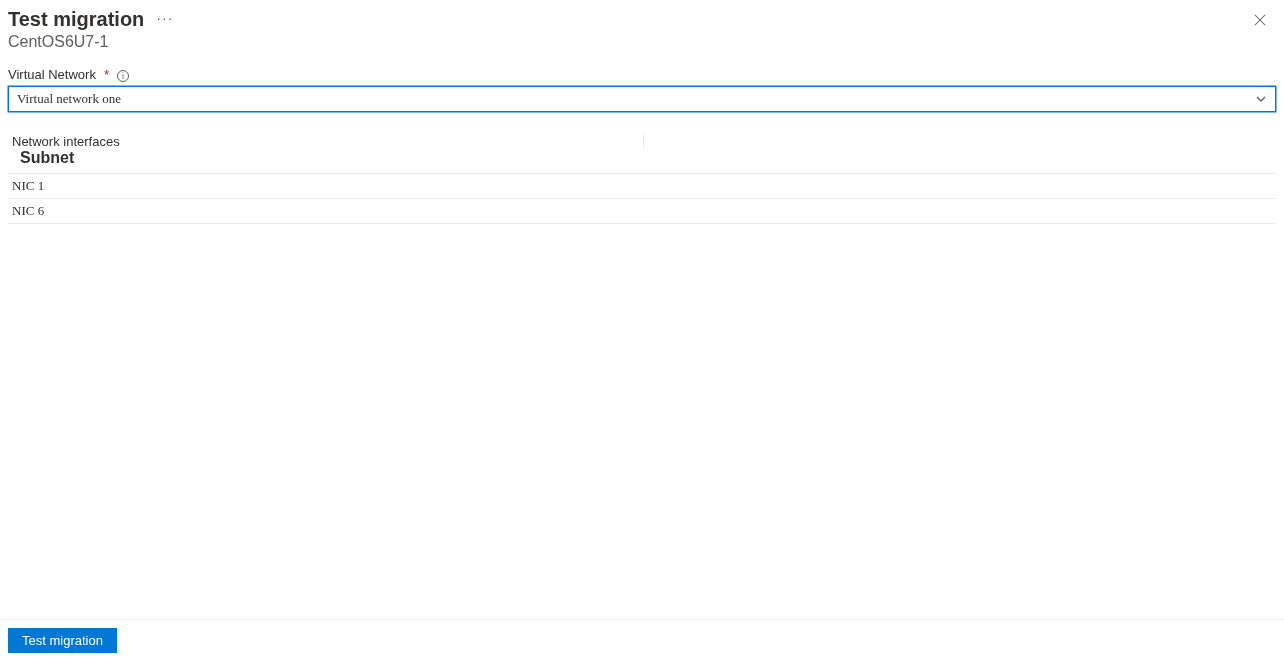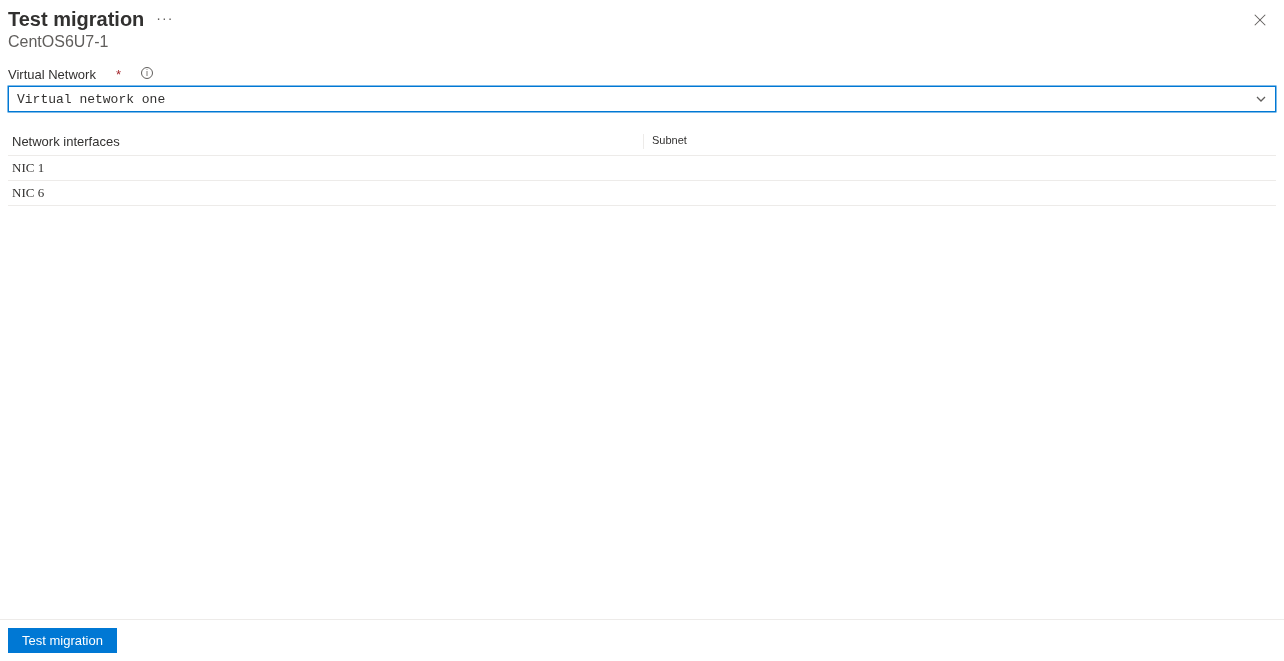--- a/index.html
+++ b/index.html
@@ -61,22 +61,22 @@
       margin-top: 2px;
     }
     .content {
       padding: 12px 8px 0 8px;
     }
     .field-label {
       font-size: 13px;
       color: #323130;
       margin-bottom: 4px;
       display: flex;
-      align-items: flex-start;
-      gap: 20px;
+      align-items: flex-end;
+      gap: 8px;
     }
     .required {
       color: #a4262c;
     }
     .info-icon {
       width: 12px;
       height: 12px;
       border: 1px solid #605e5c;
       border-radius: 50%;
       display: inline-flex;
@@ -85,53 +85,55 @@
       font-size: 9px;
       color: #605e5c;
       cursor: pointer;
     }
     .vnet-select {
       width: 100%;
       height: 16px;
       border: 1px solid #0078d4;
       padding: 12px 8px;
       font-size: 13px;
-      font-family: Liberation Mono, monospace;
+      font-family: Liberation Serif, serif;
       background: #fff;
       position: relative;
       display: flex;
       align-items: center;
       justify-content: space-between;
       cursor: pointer;
       box-shadow: 0 0 0 0.5px #0078d4;
     }
     .chevron {
       width: 12px;
       height: 12px;
     }
     .table-container {
       margin-top: 16px;
     }
     .table-header {
       display: flex;
       border-bottom: 1px solid #edebe9;
       padding: 6px 0 6px 4px;
+      flex-direction: column;
     }
     .col-nic {
       width: 50%;
       font-size: 13px;
       color: #323130;
       border-right: 1px solid #edebe9;
       padding-right: 8px;
     }
     .col-subnet {
       width: 50%;
-      font-size: 11px;
+      font-size: 16px;
       color: #323130;
       padding-left: 8px;
+      font-weight: bold;
     }
     .table-row {
       display: flex;
       border-bottom: 1px solid #edebe9;
       align-items: center;
       padding: 2px 0 2px 4px;
       font-family: Liberation Serif, serif;
     }
     .row-nic {
       width: 50%;

